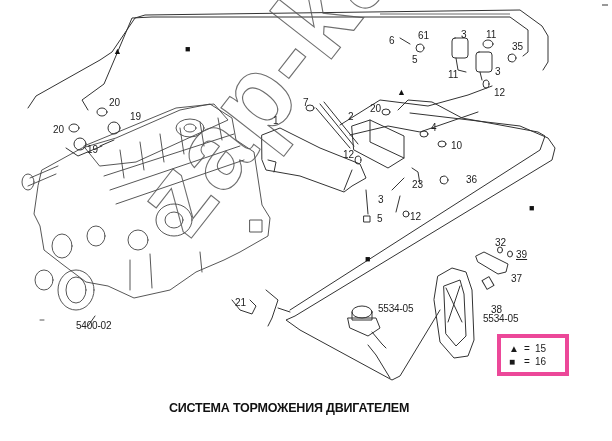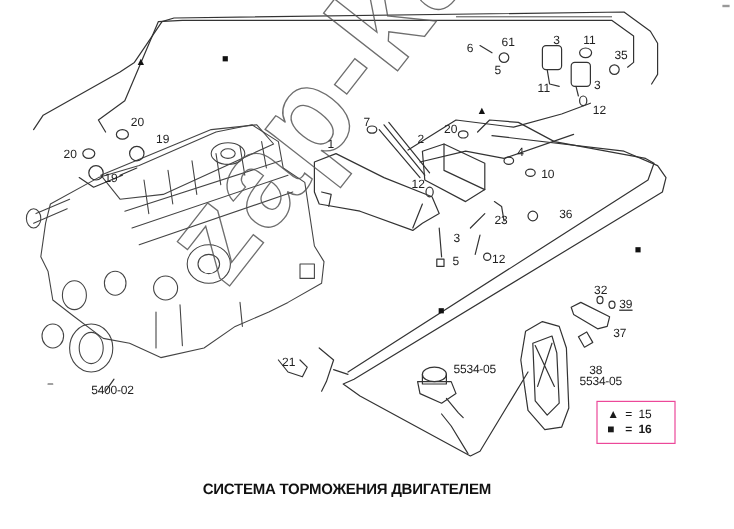--- a/index.html
+++ b/index.html
@@ -5,21 +5,21 @@
   html, body { margin: 0; padding: 0; background: #ffffff; }
   body { width: 612px; height: 441px; position: relative; overflow: hidden;
          font-family: "Liberation Sans", sans-serif; color: #1a1a1a; }
   #canvas { position: absolute; left: 0; top: 0; width: 612px; height: 441px; }
   .callout { position: absolute; font-size: 10px; line-height: 10px; color: #222;
              font-family: "Liberation Sans", sans-serif; white-space: nowrap; }
   .ref { position: absolute; font-size: 10px; line-height: 10px; color: #222; letter-spacing: -0.2px; }
   .caption { position: absolute; left: 0; width: 578px; top: 401px; text-align: center;
              font-weight: bold; font-size: 12.5px; letter-spacing: -0.2px; color: #111; }
   .legend { position: absolute; left: 497px; top: 334px; width: 64px; height: 34px;
-            border: 1px solid #ec4899; background: #fff; }
+            border: 4px solid #ec4899; background: #fff; }
   .legend-row { position: absolute; left: 8px; height: 12px; font-size: 10px; line-height: 12px; }
   .legend-row .sym { display: inline-block; width: 10px; }
   .legend-row .eq { display: inline-block; width: 16px; text-align: center; }
   .marker { position: absolute; font-size: 9px; line-height: 9px; color: #111; }
   .watermark { position: absolute; left: 110px; top: 180px; font-size: 108px; font-weight: bold;
                color: transparent; -webkit-text-stroke: 1.1px #555; transform: rotate(-52deg);
                transform-origin: 0 0; white-space: nowrap; letter-spacing: 2px;
                font-family: "Liberation Sans", sans-serif; opacity: 0.85; pointer-events: none; }
   .corner-mark { position: absolute; left: 602px; top: 4px; width: 6px; height: 2px; background: #999; }
 </style>
@@ -165,18 +165,18 @@
 <span class="callout" style="left:491px;top:287px;margin-top:18px;">38</span>
 
 <span class="ref" style="left:47px;top:321px;padding-left:29px;">5400-02</span>
 <span class="ref" style="left:378px;top:304px;">5534-05</span>
 <span class="ref" style="left:483px;top:314px;">5534-05</span>
 
 <div class="legend">
   <div class="legend-row" style="top:5px;">
     <span class="sym">▲</span><span class="eq">=</span><span>15</span>
   </div>
-  <div class="legend-row" style="top:18px;font-weight:bold;">
+  <div class="legend-row" style="top:18px;">
     <span class="sym">■</span><span class="eq">=</span><span>16</span>
   </div>
 </div>
 
 <div class="caption">СИСТЕМА ТОРМОЖЕНИЯ ДВИГАТЕЛЕМ</div>
 
 </body></html>

